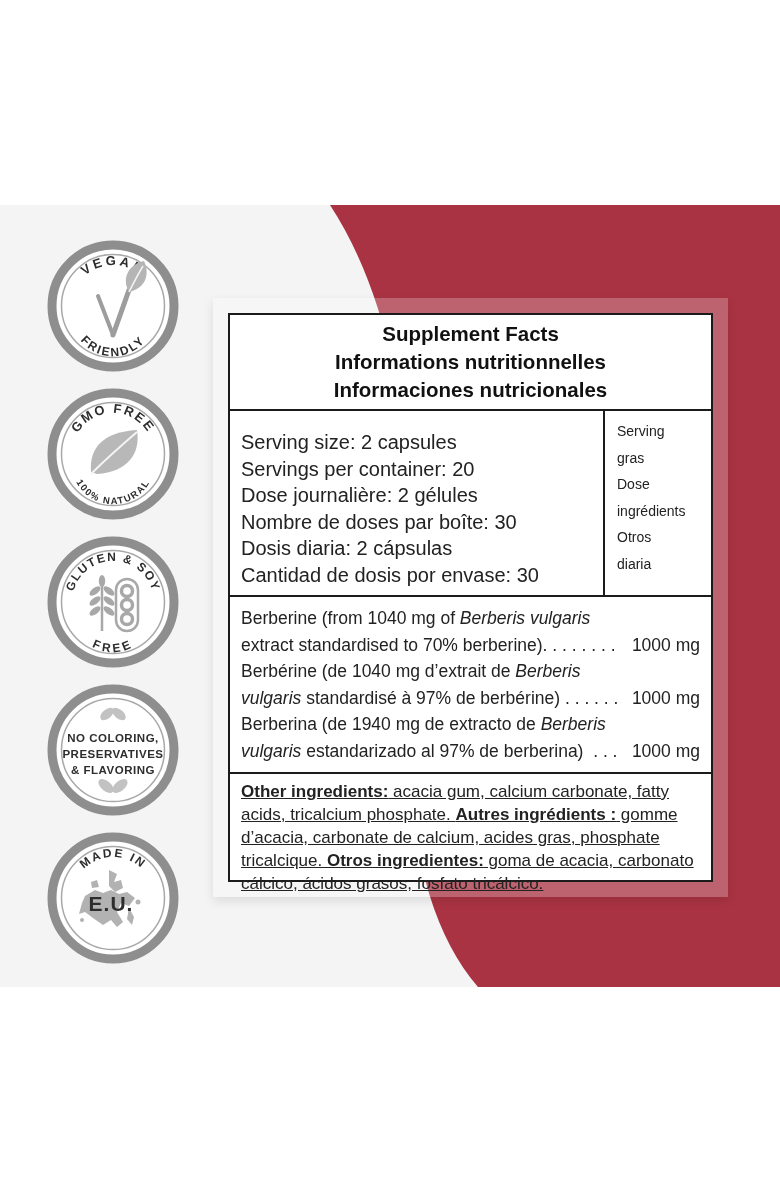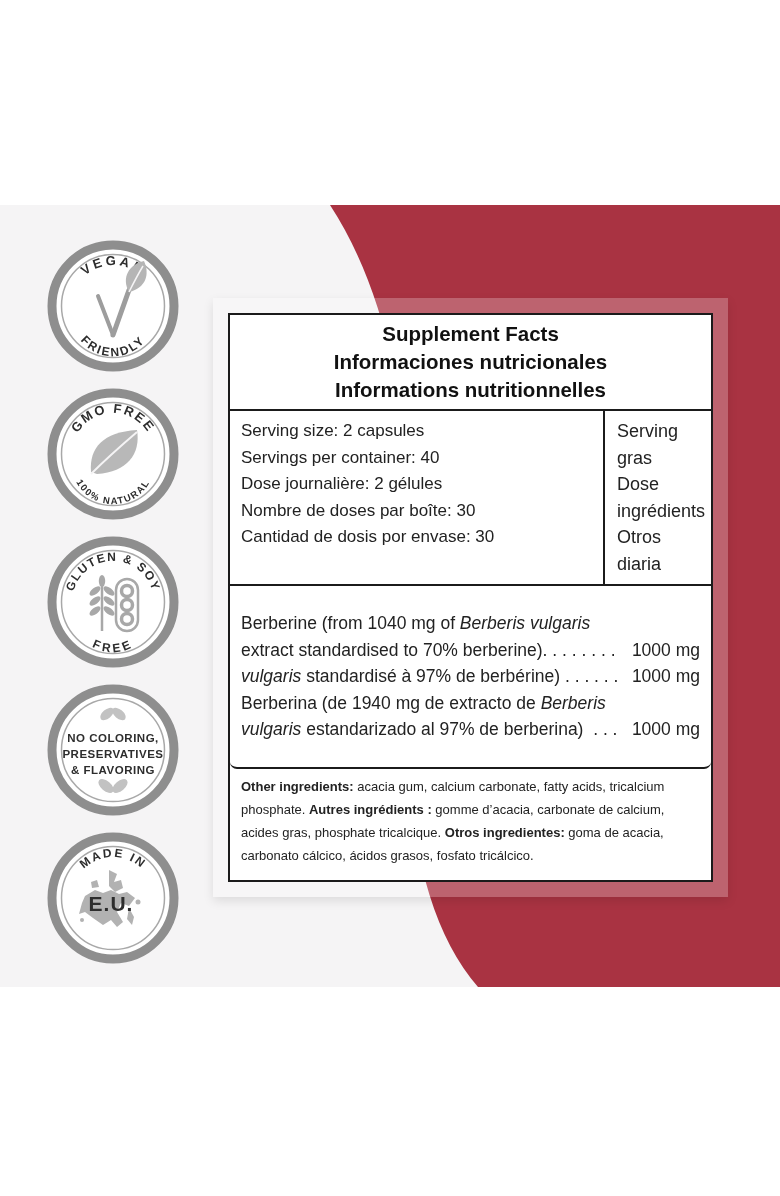--- a/index.html
+++ b/index.html
@@ -25,26 +25,26 @@
   .panel{width:485px;height:569px;background:#ffffff;}
   .facts-table{
     box-sizing:border-box;width:100%;height:100%;
     border:2px solid #1b1b1b;display:flex;flex-direction:column;justify-content:space-between;
   }
   .t-title{
     border-bottom:2px solid #1b1b1b;text-align:center;
     padding:5px 6px;font-weight:bold;font-size:20.5px;line-height:28px;color:#111;
   }
   .t-serving{display:flex;border-bottom:2px solid #1b1b1b;}
-  .serv-left{flex:1;padding:7px 6px 7px 11px;font-size:17px;line-height:26.5px;}
-  .serv-right{width:92px;border-left:2px solid #1b1b1b;padding:7px 2px 7px 12px;font-size:18px;line-height:26.5px;}
-  .t-actives{border-bottom:2px solid #1b1b1b;padding:24px 11px;font-size:17.5px;line-height:26.5px;border-radius:7px;}
+  .serv-left{flex:1;padding:18px 6px 7px 11px;font-size:20px;line-height:26.5px;}
+  .serv-right{width:92px;border-left:2px solid #1b1b1b;padding:7px 2px 7px 12px;font-size:14px;line-height:26.5px;}
+  .t-actives{border-bottom:2px solid #1b1b1b;padding:8px 11px;font-size:17.5px;line-height:26.5px;}
   .active-line{display:flex;white-space:pre;}
   .active-line .val{margin-left:auto;white-space:nowrap;padding-left:3px;}
-  .t-other{flex:1;padding:6px 11px;font-size:13px;line-height:23px;}
+  .t-other{flex:1;padding:6px 11px;font-size:17px;line-height:23px;text-decoration:underline;}
   .seg-i{font-style:italic;}
   .seg-b{font-weight:bold;}
 </style>
 </head>
 <body>
 
 <div class="canvas">
 
   <div class="band">
     <svg width="780" height="782" viewBox="0 0 780 782" aria-hidden="true">
@@ -164,51 +164,52 @@
       <text class="badge-line" x="66" y="81" text-anchor="middle" font-size="21" letter-spacing="1">E.U.</text>
     </svg>
   </div>
 
   <div class="panel-frame">
     <div class="panel">
       <div class="facts-table">
 
         <div class="t-title">
           <div>Supplement Facts</div>
+          <div>Informations nutritionnelles</div>
           <div>Informaciones nutricionales</div>
-          <div>Informations nutritionnelles</div>
         </div>
 
         <div class="t-serving">
           <div class="serv-left">
             <div>Serving size: 2 capsules</div>
-            <div>Servings per container: 40</div>
+            <div>Servings per container: 20</div>
             <div>Dose journalière: 2 gélules</div>
             <div>Nombre de doses par boîte: 30</div>
+            <div>Dosis diaria: 2 cápsulas</div>
             <div>Cantidad de dosis por envase: 30</div>
           </div>
           <div class="serv-right">
             <div>Serving</div>
             <div>gras</div>
             <div>Dose</div>
             <div>ingrédients</div>
             <div>Otros</div>
             <div>diaria</div>
           </div>
         </div>
 
         <div class="t-actives">
           <div class="active-line">
             <span><span>Berberine (from 1040 mg of </span><span class="seg-i">Berberis vulgaris</span></span><span class="val"></span>
           </div>
           <div class="active-line">
             <span><span>extract standardised to 70% berberine). . . . . . . .</span></span><span class="val">1000 mg</span>
           </div>
           <div class="active-line">
-            <span class="val"></span>
+            <span><span>Berbérine (de 1040 mg d’extrait de </span><span class="seg-i">Berberis</span></span><span class="val"></span>
           </div>
           <div class="active-line">
             <span><span class="seg-i">vulgaris</span><span> standardisé à 97% de berbérine) . . . . . .</span></span><span class="val">1000 mg</span>
           </div>
           <div class="active-line">
             <span><span>Berberina (de 1940 mg de extracto de </span><span class="seg-i">Berberis</span></span><span class="val"></span>
           </div>
           <div class="active-line">
             <span><span class="seg-i">vulgaris</span><span> estandarizado al 97% de berberina)  . . .</span></span><span class="val">1000 mg</span>
           </div>

